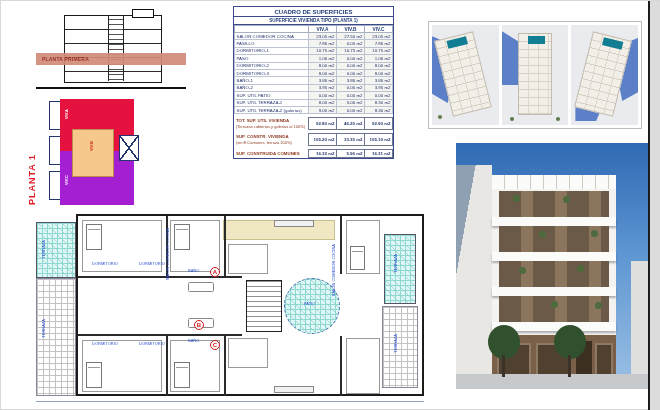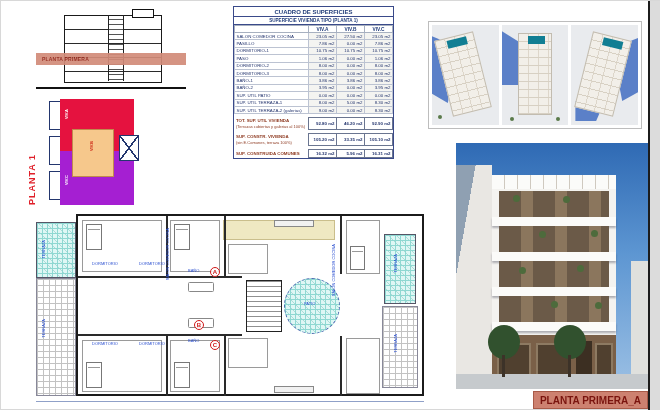--- a/index.html
+++ b/index.html
@@ -383,17 +383,16 @@
       <span class="lbl" style="left: 152px; top: 125px;">BAÑO</span>
       <span class="lbl" style="left: 268px; top: 88px;">PATIO</span>
       <span class="lbl v" style="left: 296px; top: 30px;">SALON COMEDOR COCINA</span>
       <span class="lbl v" style="left: 358px; top: 40px;">TERRAZA</span>
       <span class="lbl v" style="left: 358px; top: 120px;">TERRAZA</span>
       <div class="apt" style="left: 174px; top: 53px;">A</div>
       <div class="apt" style="left: 158px; top: 106px;">B</div>
       <div class="apt" style="left: 174px; top: 126px;">C</div>
     </div>
 
-  <div class="badge">PLANTA PRIMERA_A</div>
 
   <div class="vline"></div>
   <div class="marginstrip"></div>
 </div>
 
 </body></html>

